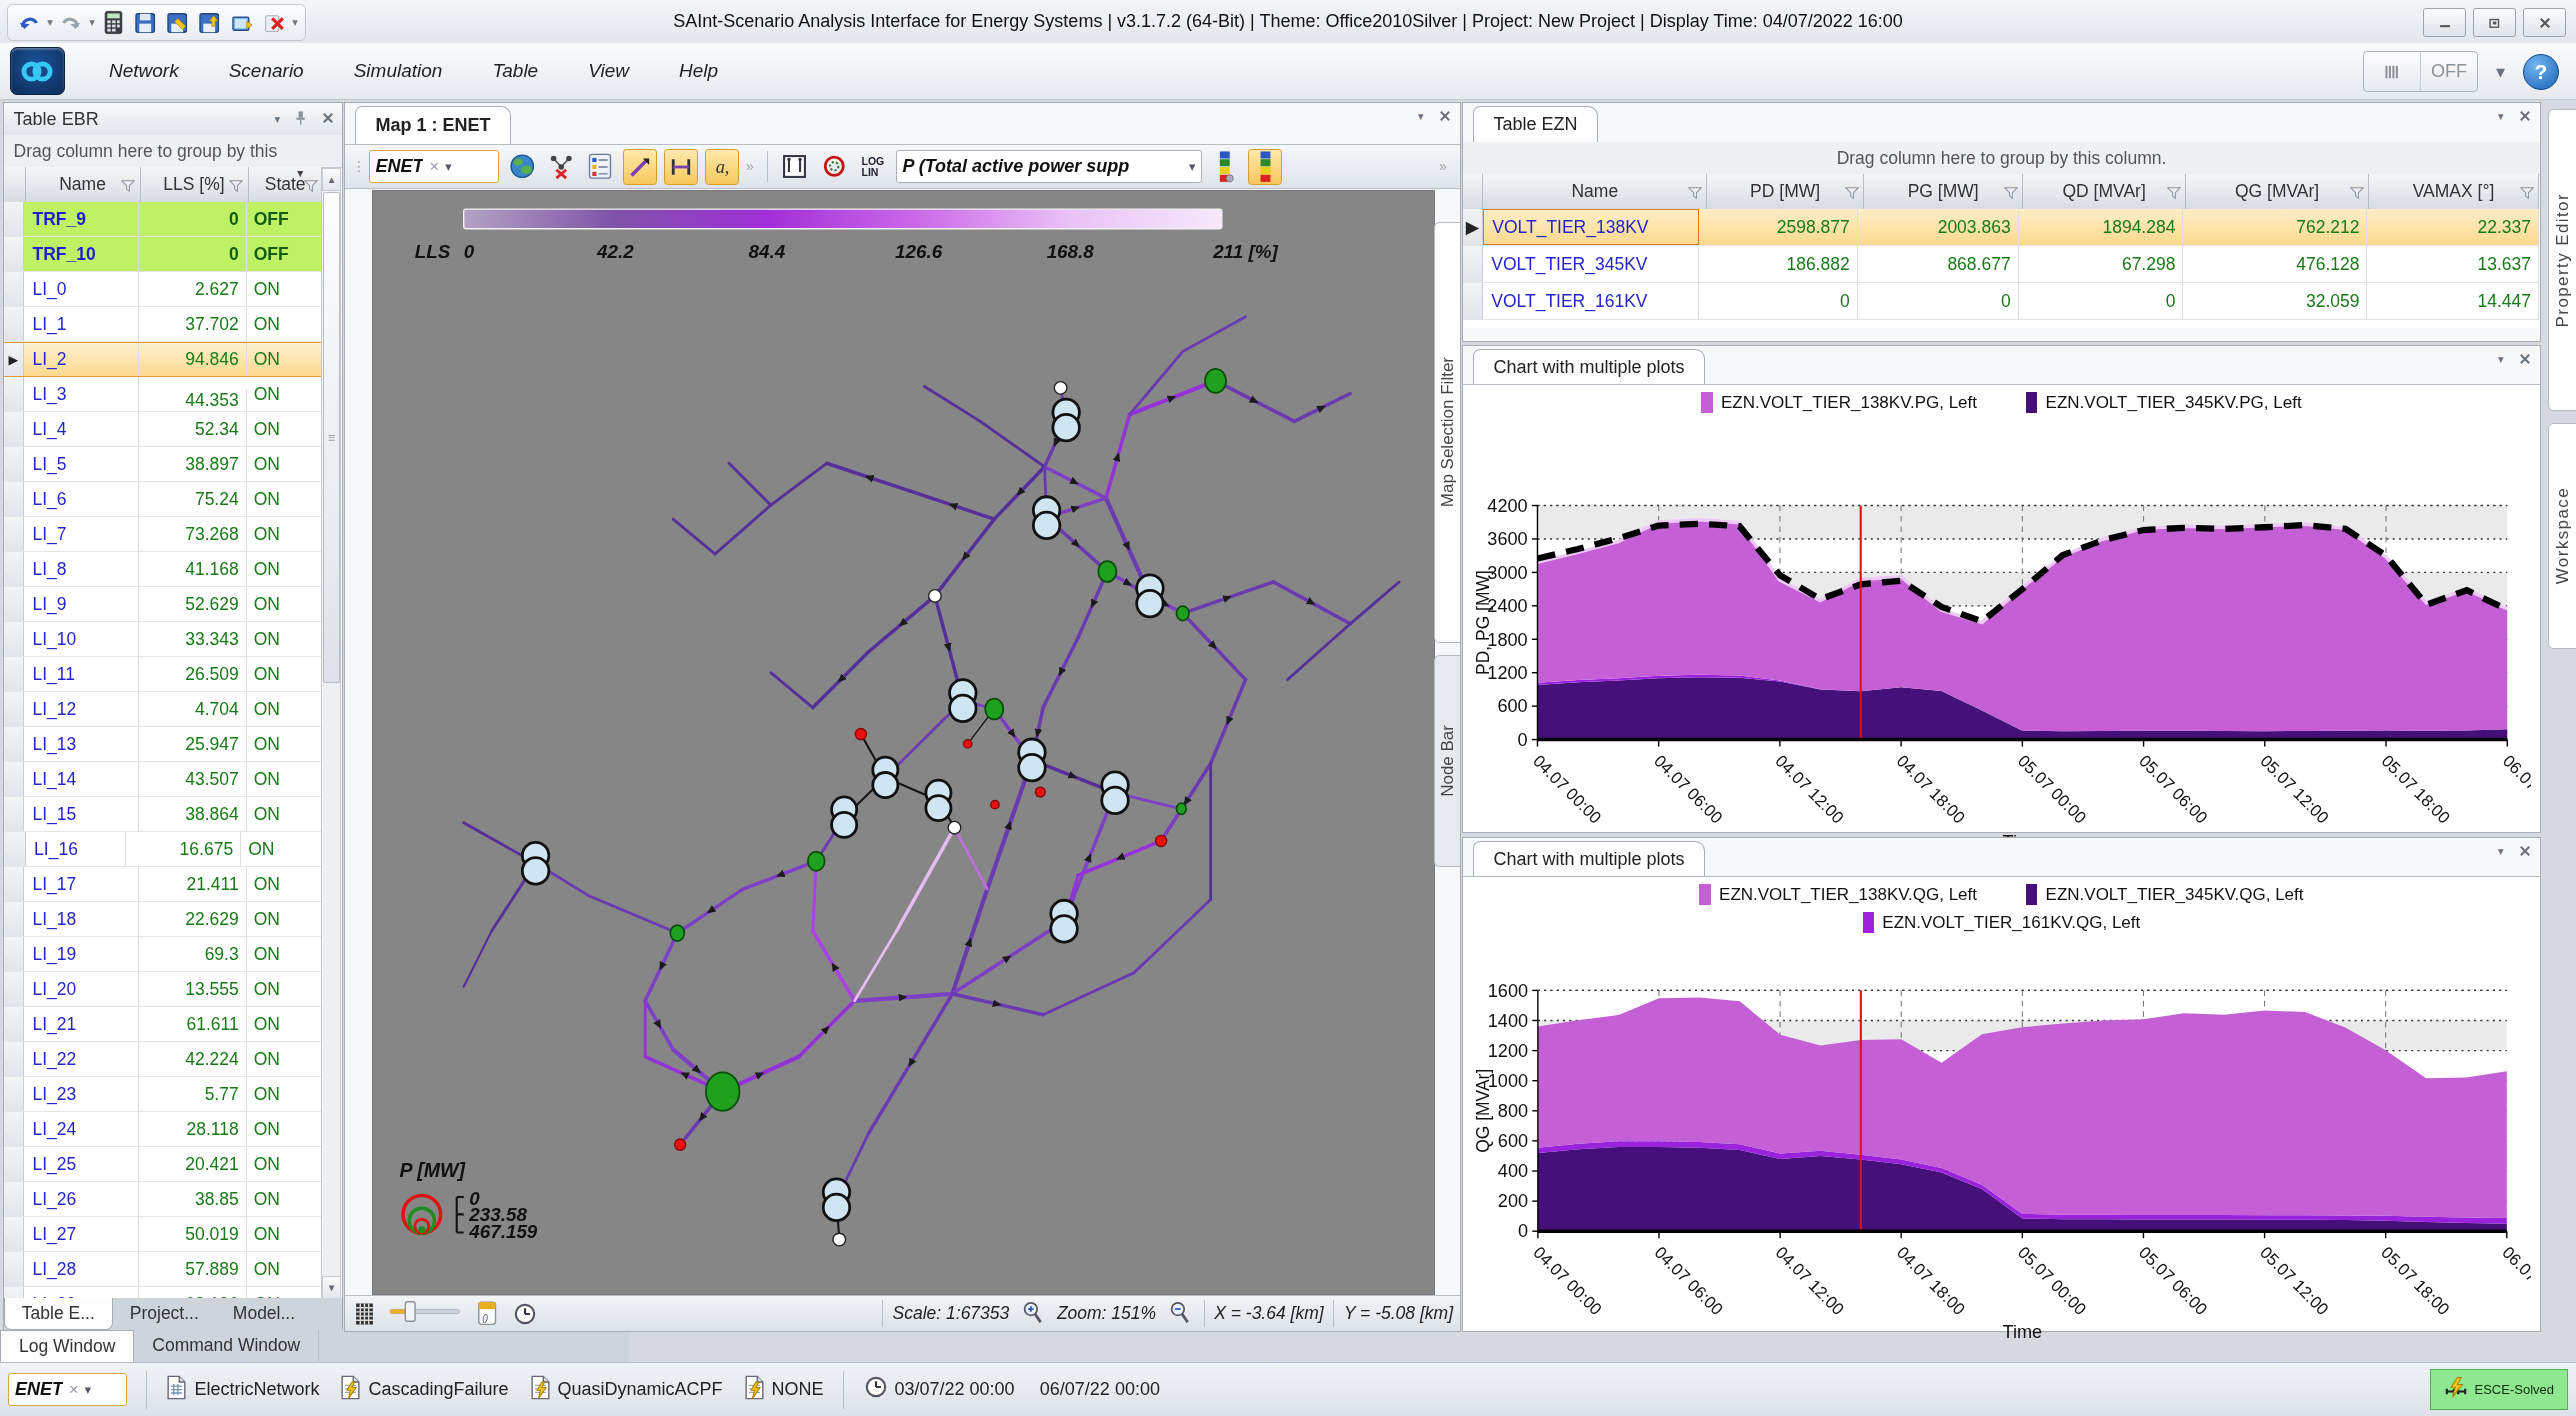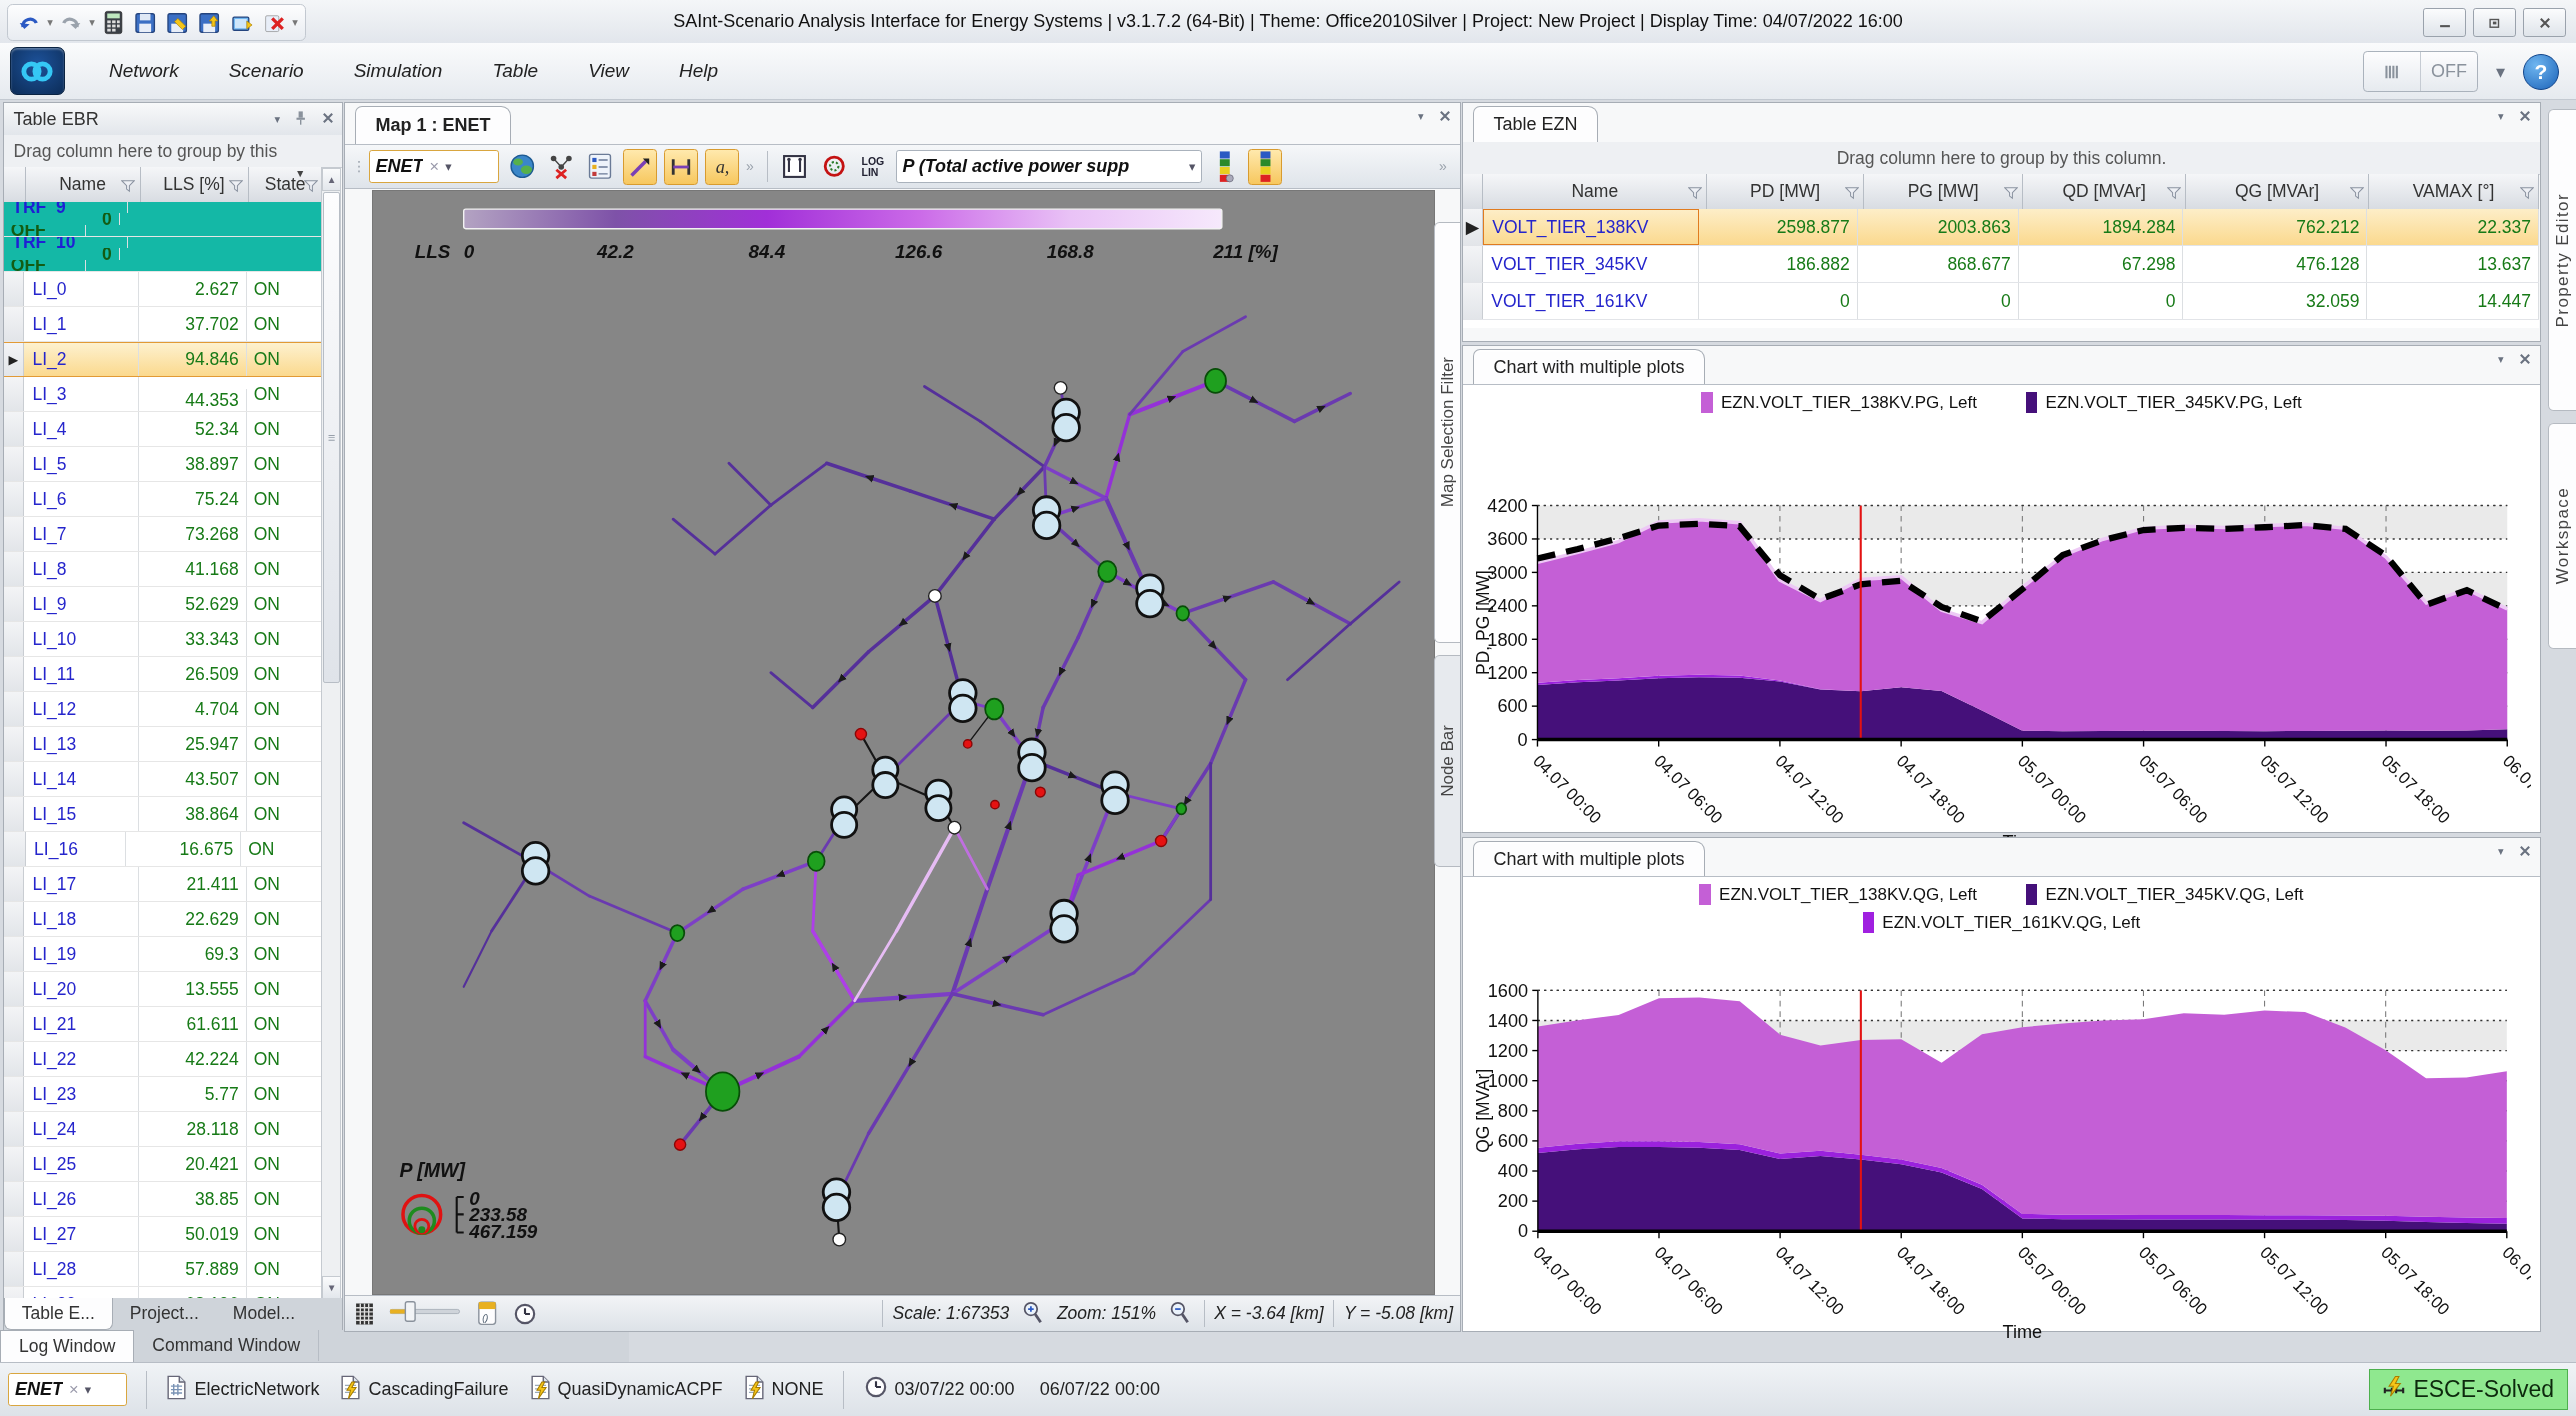--- a/index.html
+++ b/index.html
@@ -57,21 +57,21 @@
     display:flex;align-items:center;justify-content:center;font-size:17.5px;color:#333;}
   .funnel{position:absolute;right:4.2px;top:9.8px;}
   .sortmark{position:absolute;top:0px;left:50%;margin-left:9.8px;font-size:10.5px;color:#444;}
   .rows{position:absolute;left:0;overflow:hidden;background:#fff;}
   .trow{display:flex;height:34px;border-bottom:0.7px solid #e6e6e6;background:#fff;}
   .tcell{border-right:0.7px solid #dcdfe2;display:flex;align-items:center;font-size:17.5px;overflow:hidden;white-space:nowrap;}
   .ind{background:linear-gradient(#f3f4f6,#e2e5e9);border-right:0.7px solid #c9cdd2;justify-content:center;color:#222;font-size:12.6px;}
   .cname{color:#2525cc;padding-left:8.4px;}
   .cval{color:#177a17;justify-content:flex-end;padding-right:7px;}
   .cstate{color:#177a17;padding-left:7px;}
-  .trow.off{background:#14b8a6;flex-direction:column;}
+  .trow.off{background:#bef264;}
   .trow.off .cname{font-weight:bold;color:#1f1fd4;}
   .trow.off .cval,.trow.off .cstate{font-weight:bold;color:#135c13;}
   .trow.sel{background:linear-gradient(#fdf1cf,#fbd98e);border-top:1.4px solid #e29a35;border-bottom:1.4px solid #e29a35;height:33px;}
   .trow.sel .ind{background:linear-gradient(#fbd run98e,#f6c25e);}
   .scroll{position:absolute;width:18px;background:#eef0f2;border:0.7px solid #c5cad0;}
   .sarrow{position:absolute;left:0;width:17px;height:21px;display:flex;align-items:center;justify-content:center;
     font-size:9.8px;color:#667;background:linear-gradient(#fafbfc,#e3e7ec);border:0.7px solid #c5cad0;}
   .sthumb{position:absolute;left:0.7px;width:15.4px;background:linear-gradient(#fdfdfe,#dfe3e9);
     border:0.7px solid #b7bdc5;border-radius:2.1px;display:flex;align-items:center;justify-content:center;color:#98a0aa;font-size:12.6px;}
   .ltabs{position:absolute;left:2.8px;top:1298px;width:338px;height:32px;background:#cfd4da;display:flex;align-items:flex-start;border-left:0.7px solid #a7adb5;border-right:0.7px solid #a7adb5;}
@@ -120,21 +120,21 @@
     display:flex;align-items:center;justify-content:center;}
   .rtab .vtext{writing-mode:vertical-rl;transform:rotate(180deg);font-size:17px;color:#444;letter-spacing:1.4px;white-space:nowrap;}
   
   .statusbar{position:absolute;left:0;top:1362px;width:2576px;height:54px;
     background:linear-gradient(#f0f3f6,#dde2e8);border-top:0.7px solid #b7bdc5;
     display:flex;align-items:center;gap:14px;padding:0 8.4px;box-sizing:border-box;}
   .moditem{display:flex;align-items:center;gap:7px;font-size:18px;color:#222;}
   .sbsep{width:0.7px;height:38px;background:#b7bdc5;margin:0 5.6px;}
   .sb-spacer{flex:1;}
   .solvedbadge{display:flex;align-items:center;gap:7px;background:#8fe88f;border:0.7px solid #4db04d;
-    height:39px;padding:0 12.6px;font-size:23px;color:#0d290d;}
+    height:39px;padding:0 12.6px;font-size:13px;color:#0d290d;}
 </style>
 </head>
 <body>
 
 <div id="app">
 
   <div class="titlebar">
     <div class="qat">
       <span class="ticon">
         <svg width="24" height="24" viewBox="0 0 36 36">

